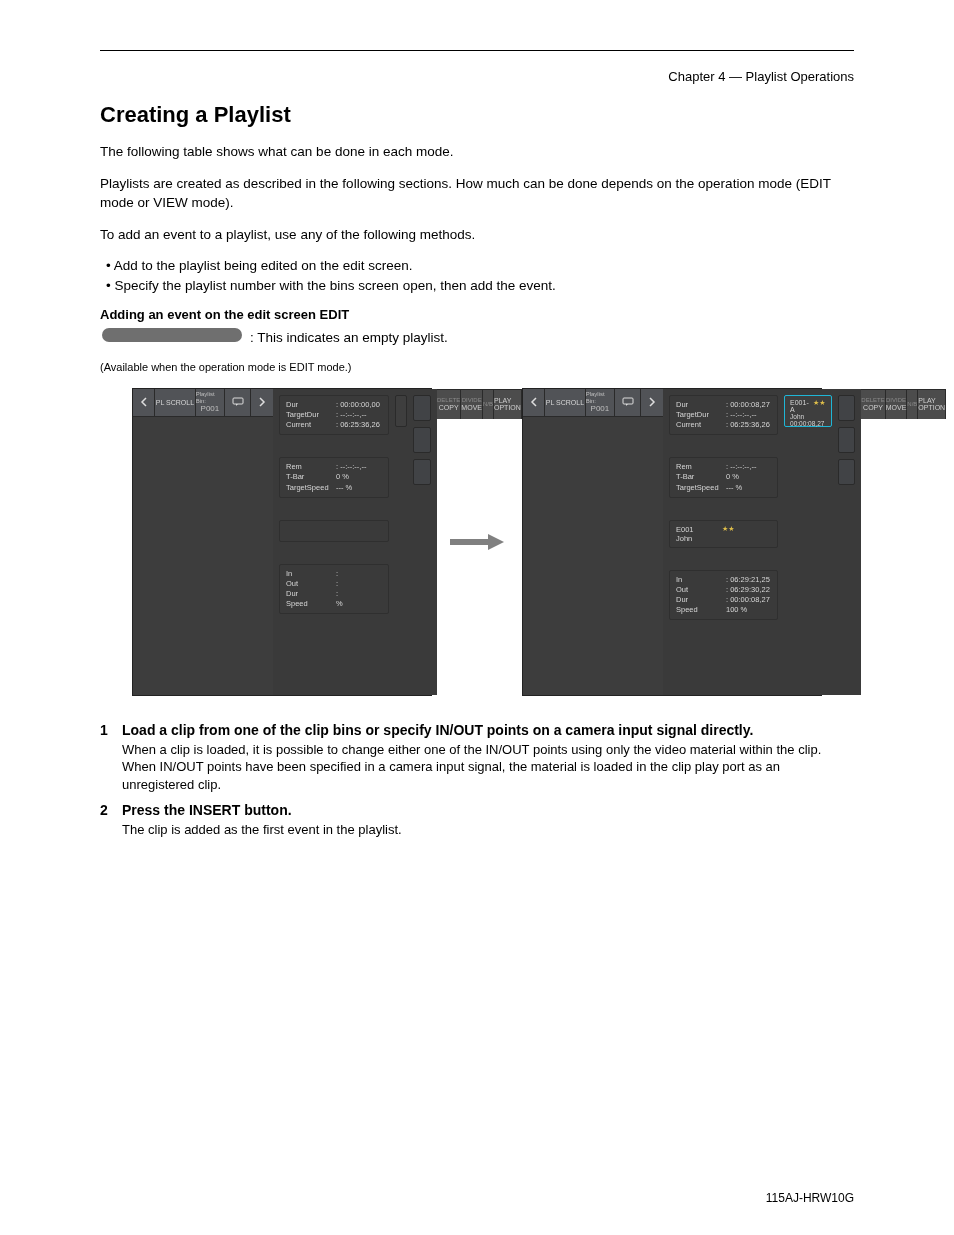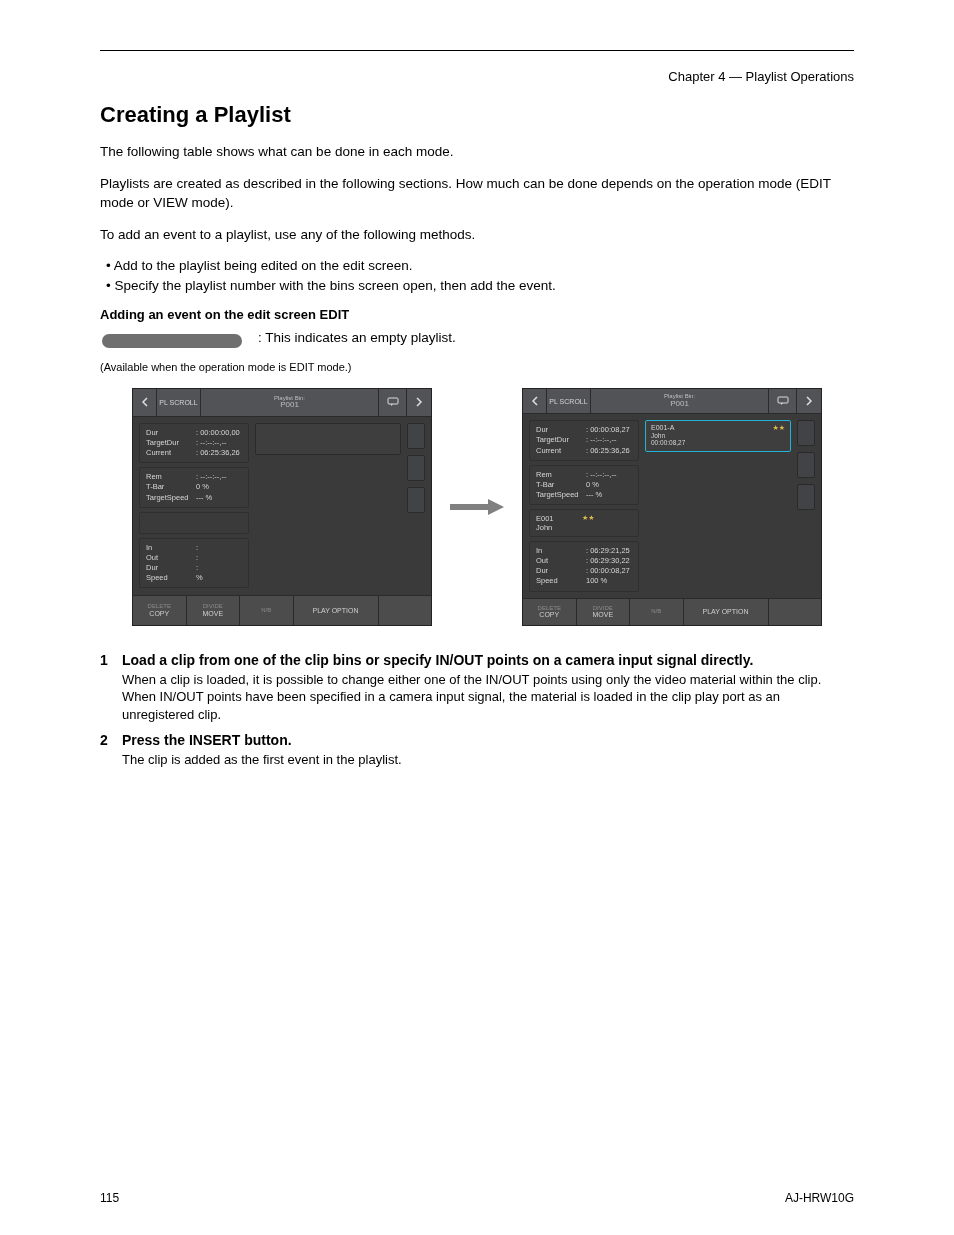--- a/index.html
+++ b/index.html
@@ -37,27 +37,27 @@
     justify-content: center;
   }
   .arrow {
     width: 54px; height: 20px;
     display: flex; align-items: center; justify-content: center;
   }
   .arrow svg { display: block; }
 
   .panel {
     width: 300px;
-    height: 238px;
+    height: 308px;
     background: #3d3d3d;
     border: 1px solid #222;
     color: #d6d6d6;
     font-size: 8px;
     display: flex;
-    flex-direction: column;
+    flex-direction: row;
   }
   .p-top {
     background: #515357;
     display: flex;
     align-items: stretch;
     height: 28px;
     border-bottom: 1px solid #2a2a2a;
   }
   .p-top > div {
     display: flex; align-items: center; justify-content: center;
@@ -69,21 +69,21 @@
   .p-top .title .t1 { font-size: 6px; }
   .p-top .speech { width: 28px; }
   .p-top .chev:last-child { border-right: none; }
   .p-body {
     flex: 1 1 auto;
     background: #3a3a3a;
     padding: 6px;
     display: flex;
     gap: 6px;
   }
-  .leftcol { width: 110px; display: flex; flex-direction: column; gap: 4px; }
+  .leftcol { width: 110px; display: flex; flex-direction: column; gap: 22px; }
   .box { background: #3a3a3a; border: none; padding: 4px 6px; }
   .box.rim { border: 1px solid #2f2f2f; border-radius: 2px; background:#3a3a3a; }
   .kv { display: flex; font-size: 7.5px; line-height: 1.35; }
   .kv .k { width: 50px; color: #d6d6d6; }
   .kv .v { flex: 1; color: #d6d6d6; }
   .midcol { flex: 1 1 auto; display: flex; flex-direction: column; gap: 6px; }
   .rightstrip { width: 18px; display: flex; flex-direction: column; gap: 6px; }
   .rightstrip .slot { flex: 0 0 26px; background: #414346; border: 1px solid #2a2a2a; border-radius: 2px; }
   .event-card {
     border: 1px solid #2a2a2a; background: #3e3e3e; height: 32px; padding: 3px 5px; border-radius: 2px;
@@ -107,21 +107,21 @@
     color: #cfcfcf;
   }
   .p-bottom .cell:last-child { border-right: none; }
   .p-bottom .cell .dim { color: #8a8a8a; font-size: 6px; }
 
   .step-blk { display: flex; margin: 8px 0; }
   .step-no { width: 22px; font-weight: bold; font-size: 14px; }
   .step-body { flex: 1; }
   .step-title { font-weight: bold; font-size: 14px; margin-bottom: 3px; }
   .step-text { font-size: 13px; line-height: 1.35; }
-  .footer { position: absolute; bottom: 30px; left: 100px; right: 100px; display: flex; justify-content: space-between; font-size: 12px; }
+  .footer { position: absolute; bottom: 30px; left: 100px; right: 100px; display: flex; justify-content: flex-end; font-size: 12px; }
 </style>
 </head>
 <body>
 
 <div class="page">
   <div class="top-rule"></div>
   <div class="header-line">Chapter 4 — Playlist Operations</div>
 
   <div class="h2">Creating a Playlist</div>
   <div class="para">The following table shows what can be done in each mode.</div>
@@ -129,21 +129,21 @@
 
   <div class="para">To add an event to a playlist, use any of the following methods.</div>
 
   <div class="para" style="margin-left:6px;">
     • <span>Add to the playlist being edited on the edit screen.</span><br>
     • <span>Specify the playlist number with the bins screen open, then add the event.</span>
   </div>
 
   <div class="bump" style="margin-top:3px;">Adding an event on the edit screen EDIT</div>
 
-  <div class="para" style="display:flex;align-items:flex-end;gap:14px;">
+  <div class="para" style="display:flex;align-items:flex-start;gap:6px;">
     <span class="pill"></span>
     <span>: This indicates an empty playlist.</span>
   </div>
   <div class="para small">(Available when the operation mode is EDIT mode.)</div>
 
   <div class="screens-row">
 
     <div class="panel">
       <div class="p-top">
         <div class="chev">

